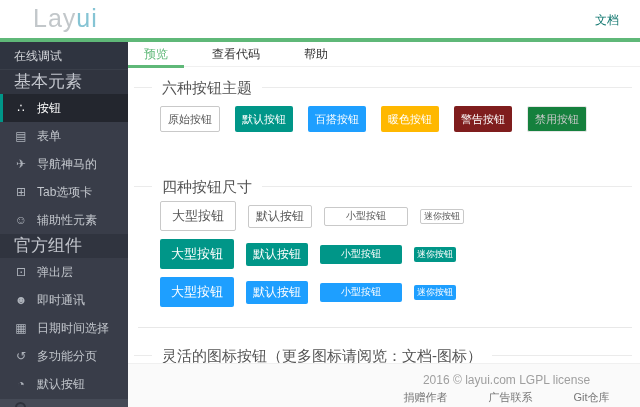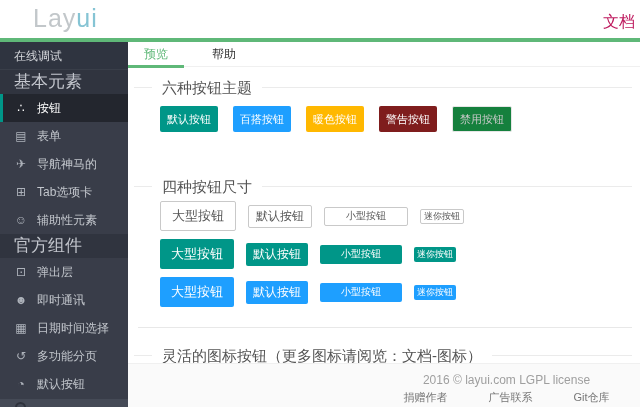--- a/index.html
+++ b/index.html
@@ -6,21 +6,21 @@
   html,body { background:#fff; }
   .page {
     position:relative; width:640px; height:407px; overflow:hidden;
     background:#fff; font-family:"Liberation Sans","DejaVu Sans",sans-serif;
   }
   
   .header { position:absolute; top:0; left:0; right:0; height:38px; background:#fff; }
   .logo { position:absolute; left:33px; top:4px; font-size:25px; letter-spacing:1px; font-weight:400; }
   .logo .lg-a { color:#c2c7ca; }
   .logo .lg-b { color:#85c4d4; }
-  .doc-link { position:absolute; right:5px; top:12px; font-size:16px; color:#be185d; cursor:pointer; }
+  .doc-link { position:absolute; right:21px; top:12px; font-size:12px; color:#0f766e; cursor:pointer; }
   .accent-line { position:absolute; top:38px; left:0; right:0; height:4px; background:#5FB878; }
   
   .sidebar { position:absolute; left:0; top:42px; width:128px; bottom:0; background:#393D49; overflow:hidden; }
   .side-title { height:28px; line-height:28px; padding-left:14px; font-size:12px; color:#d6d8dc;
                 background:#2F3440; border-bottom:1px solid rgba(255,255,255,0.05); }
   .side-group { height:24px; line-height:24px; padding-left:14px; font-size:17px; color:#c3c6cd; background:#30343F; }
   .side-item { height:28px; display:flex; align-items:center; padding-left:13px; font-size:12px; color:#c2c6cc; cursor:pointer; }
   .side-item .s-ico { width:16px; margin-right:8px; font-size:12px; color:#aeb3bb; text-align:center; flex:none; }
   .side-item.active { background:#23262E; border-left:3px solid #009688; padding-left:10px; color:#fff; }
   .side-item.active .s-ico { color:#fff; }
@@ -126,29 +126,33 @@
       </div>
   </div>
 
   <div class="content">
     <div class="tabbar">
       <div class="tab active">
         <span>预览</span>
         <div class="tab-bar"></div>
       </div>
       <div class="tab">
+        <span>查看代码</span>
+      </div>
+      <div class="tab">
         <span>帮助</span>
       </div>
     </div>
 
     <div class="main">
 
       <div class="field f1">
         <span class="field-title">六种按钮主题</span>
         <div class="field-body">
+          <button class="btn btn-primary">原始按钮</button>
           <button class="btn btn-default">默认按钮</button>
           <button class="btn btn-normal">百搭按钮</button>
           <button class="btn btn-warm">暖色按钮</button>
           <button class="btn btn-danger">警告按钮</button>
           <button class="btn btn-disabled">禁用按钮</button>
         </div>
       </div>
 
       <div class="field f2">
         <span class="field-title">四种按钮尺寸</span>

